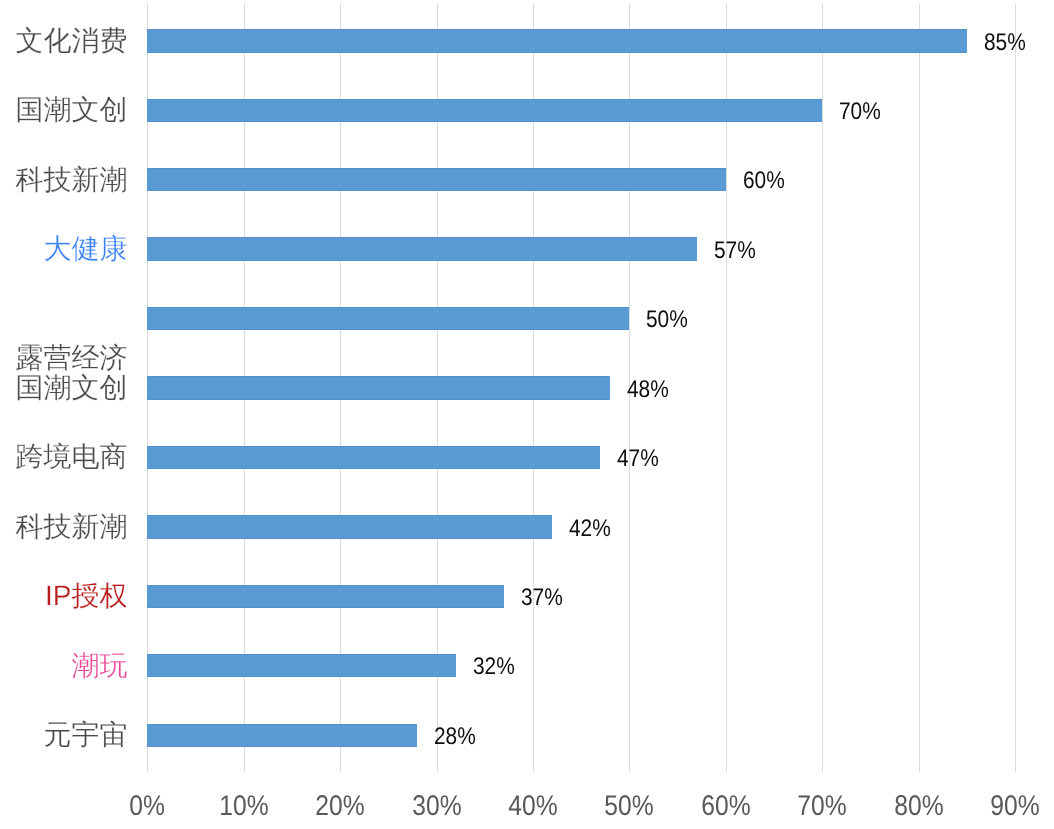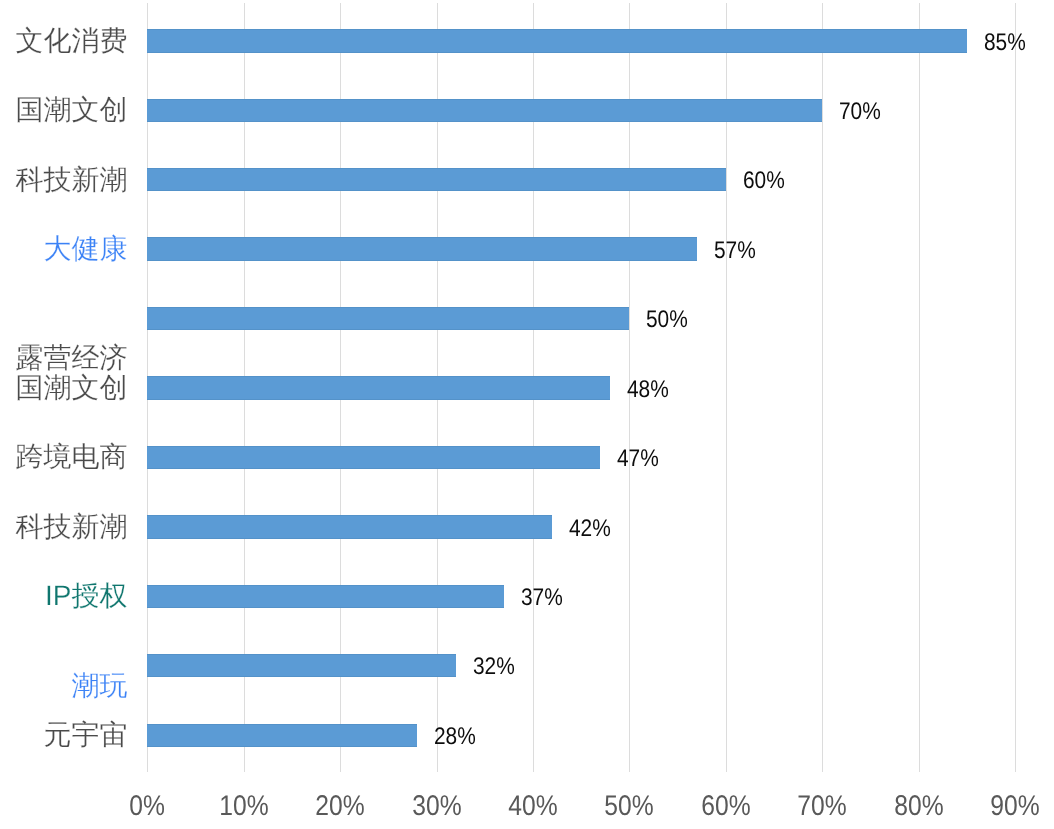--- a/index.html
+++ b/index.html
@@ -89,26 +89,26 @@
       <div class="cat-label" style="right: 926.5px; top: 440.28px; color: rgb(74, 74, 74);">跨境电商</div>
       <div class="bar" style="left: 147.3px; top: 445.78px; width: 453.174px; height: 23.4px; background: rgb(91, 155, 213);"></div>
       <div class="val-label" style="left: 617.474px; top: 445.18px; color: rgb(13, 13, 13);">47%</div>
     </div>
     <div class="bar-row">
       <div class="cat-label" style="right: 926.5px; top: 509.71px; color: rgb(74, 74, 74);">科技新潮</div>
       <div class="bar" style="left: 147.3px; top: 515.21px; width: 404.964px; height: 23.4px; background: rgb(91, 155, 213);"></div>
       <div class="val-label" style="left: 569.264px; top: 514.61px; color: rgb(13, 13, 13);">42%</div>
     </div>
     <div class="bar-row">
-      <div class="cat-label" style="right: 926.5px; top: 579.14px; color: #0f766e;">IP授权</div>
+      <div class="cat-label" style="right: 926.5px; top: 579.14px; color: #b91c1c;">IP授权</div>
       <div class="bar" style="left: 147.3px; top: 584.64px; width: 356.754px; height: 23.4px; background: rgb(91, 155, 213);"></div>
       <div class="val-label" style="left: 521.054px; top: 584.04px; color: rgb(13, 13, 13);">37%</div>
     </div>
     <div class="bar-row">
-      <div class="cat-label" style="right: 926.5px; top: 648.57px; color: #3b82f6; margin-top: 20px;">潮玩</div>
+      <div class="cat-label" style="right: 926.5px; top: 648.57px; color: #ec4899;">潮玩</div>
       <div class="bar" style="left: 147.3px; top: 654.07px; width: 308.544px; height: 23.4px; background: rgb(91, 155, 213);"></div>
       <div class="val-label" style="left: 472.844px; top: 653.47px; color: rgb(13, 13, 13);">32%</div>
     </div>
     <div class="bar-row">
       <div class="cat-label" style="right: 926.5px; top: 718px; color: rgb(74, 74, 74);">元宇宙</div>
       <div class="bar" style="left: 147.3px; top: 723.5px; width: 269.976px; height: 23.4px; background: rgb(91, 155, 213);"></div>
       <div class="val-label" style="left: 434.276px; top: 722.9px; color: rgb(13, 13, 13);">28%</div>
     </div>
   </div>
 

